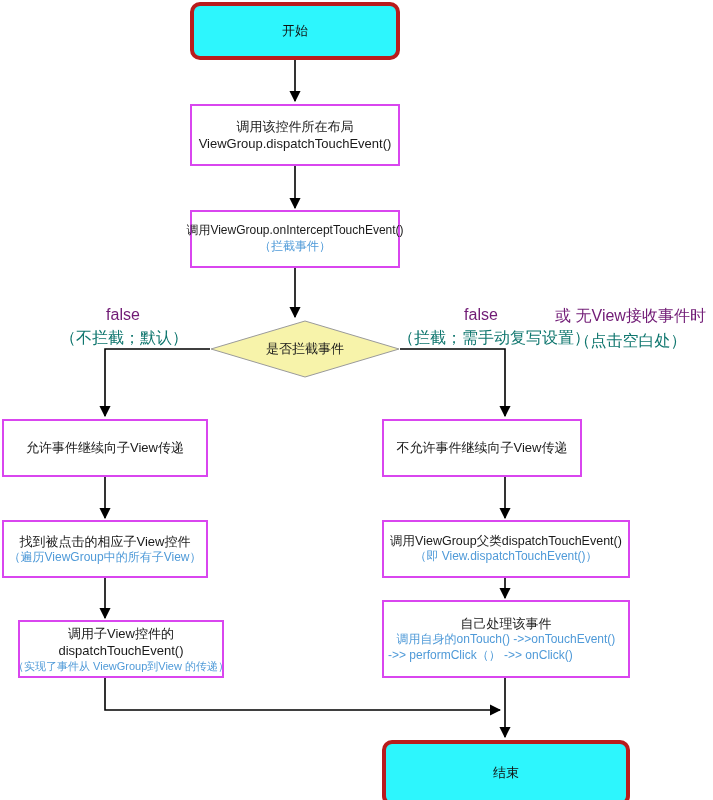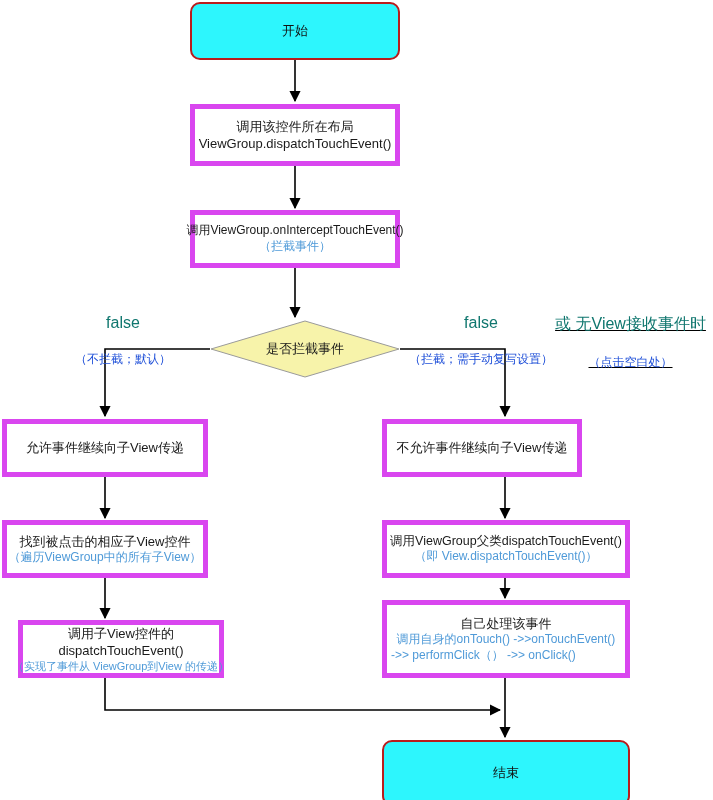--- a/index.html
+++ b/index.html
@@ -26,25 +26,25 @@
     position: absolute;
     box-sizing: border-box;
     display: flex;
     flex-direction: column;
     align-items: center;
     justify-content: center;
     text-align: center;
     line-height: 1.32;
   }
   .node.process {
-    border: 5px solid #d946ef;
+    border: 2px solid #d946ef;
     background: #ffffff;
   }
   .node.terminator {
-    border: 2px solid #b91c1c;
+    border: 4px solid #b91c1c;
     background: #2df6fd;
     border-radius: 10px;
   }
   .line-main {
     color: #1a1a1a;
     font-size: 13px;
     white-space: nowrap;
   }
   .line-sub {
     color: #4f9ad8;
@@ -71,29 +71,28 @@
     font-size: 13px;
     white-space: nowrap;
   }
   .edge-label {
     position: absolute;
     text-align: center;
     white-space: nowrap;
   }
   .edge-label .lbl-main {
     display: block;
-    color: #0f766e;
+    color: #701a75;
     font-size: 16px;
-    margin-top: 8px;
   }
   .edge-label .lbl-sub {
     display: block;
-    color: #1d4ed8;
-    font-size: 12px;
-    margin-top: 19px;
+    color: #0f766e;
+    font-size: 16px;
+    margin-top: 4px;
   }
   .edge-label.big .lbl-main {
     font-size: 16px;
   }
 </style>
 </head>
 <body>
 
 <div id="canvas">
 
@@ -142,21 +141,21 @@
   <div class="edge-label" style="left:60px; top:306px; width:126px;">
     <span class="lbl-main">false</span>
     <span class="lbl-sub">（不拦截；默认）</span>
   </div>
 
   <div class="edge-label" style="left:398px; top:306px; width:166px;">
     <span class="lbl-main">false</span>
     <span class="lbl-sub">（拦截；需手动复写设置）</span>
   </div>
 
-  <div class="edge-label big" style="left:548px; top:306px; width:165px;text-decoration:underline;">
+  <div class="edge-label big" style="left:548px; top:306px; width:165px;">
     <span class="lbl-main">或  无View接收事件时</span>
     <span class="lbl-sub">（点击空白处）</span>
   </div>
 
   <div class="node process" style="left:2px; top:520px; width:206px; height:58px;">
     <span class="line-main">找到被点击的相应子View控件</span>
     <span class="line-sub">（遍历ViewGroup中的所有子View）</span>
   </div>
 
   <div class="node process" style="left:2px; top:419px; width:206px; height:58px;">

